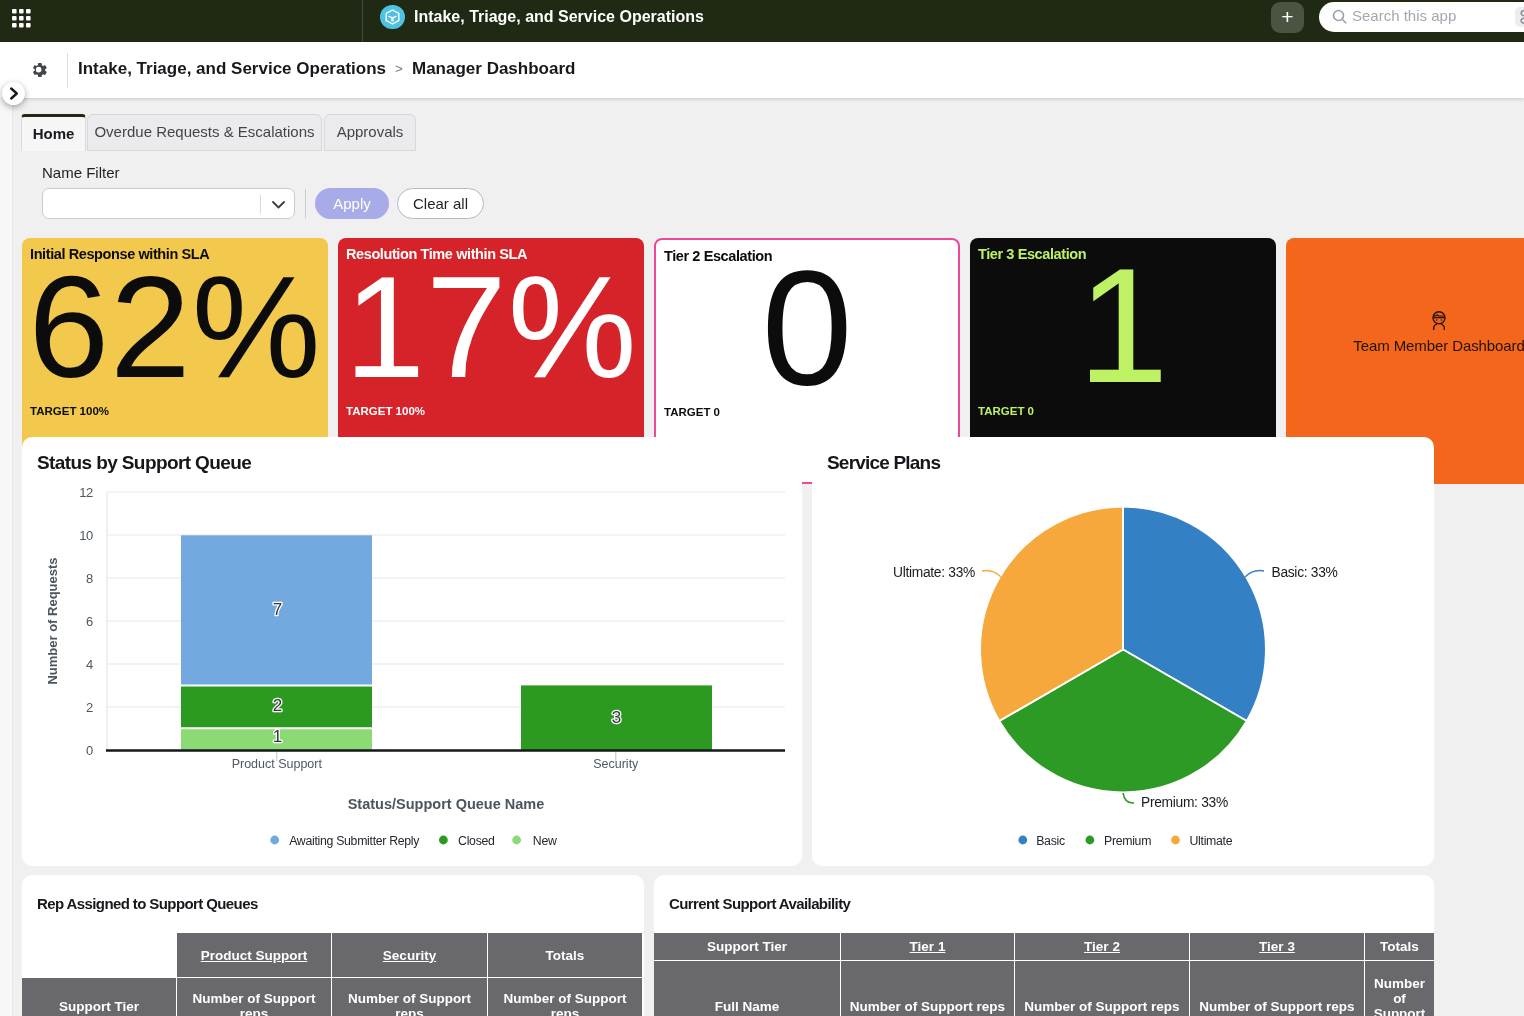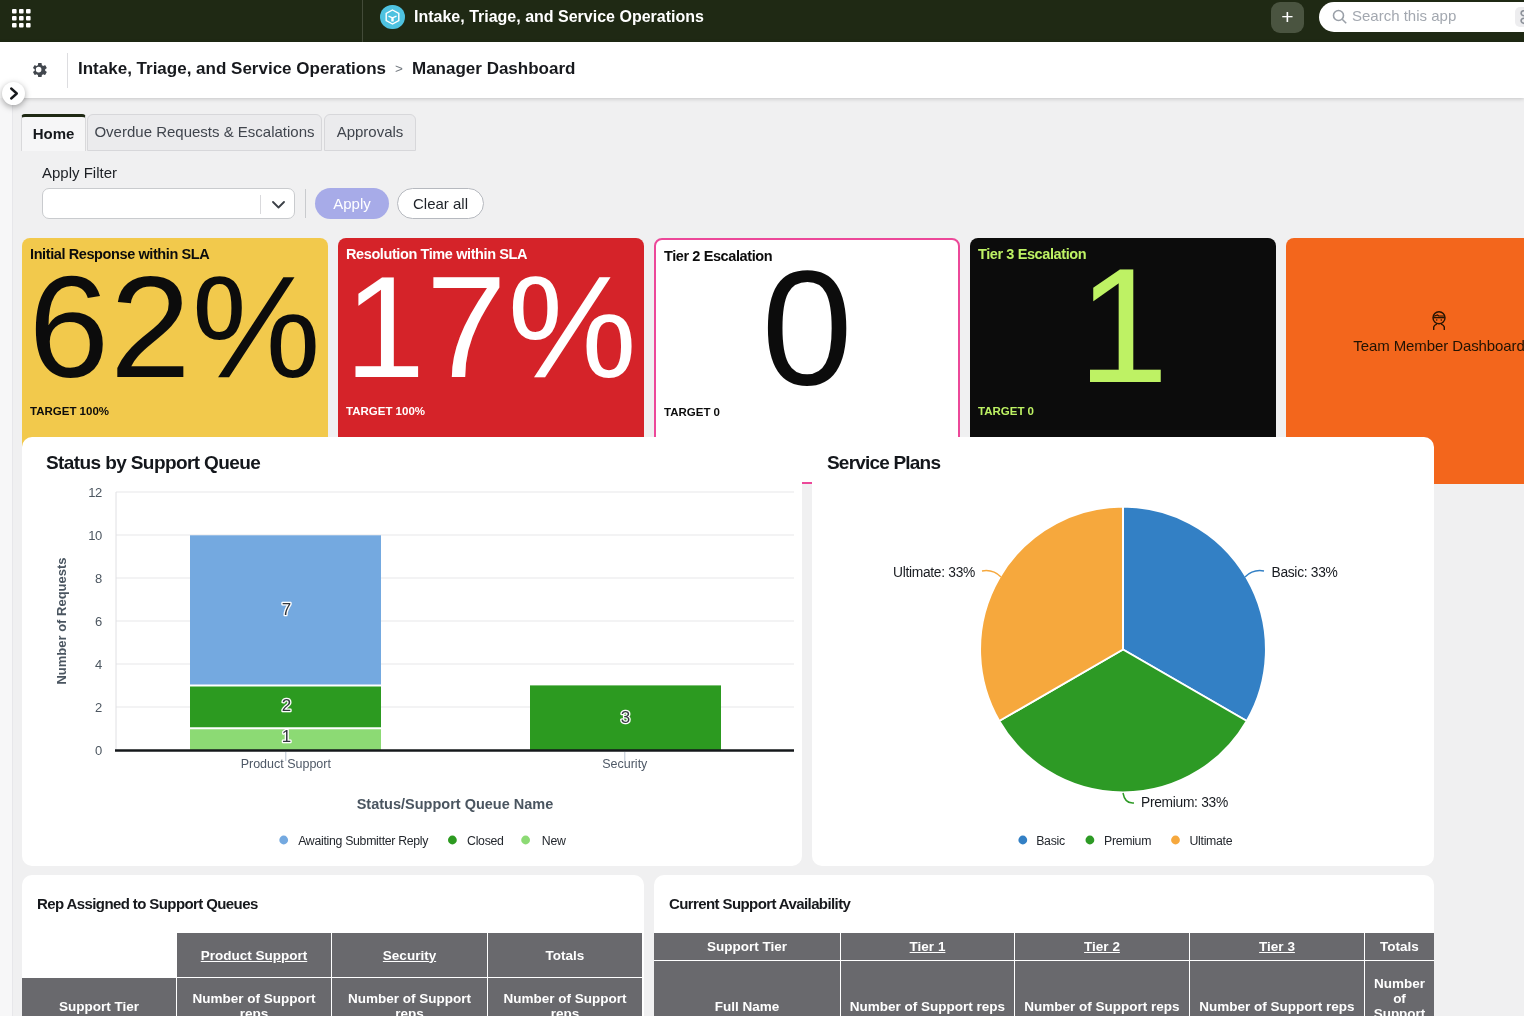--- a/index.html
+++ b/index.html
@@ -50,21 +50,21 @@
   #kpi2 { left:338px; background:#d52329; color:#fff; }
   #kpi3 { left:654px; background:#fff; color:#0c0c0c; border:2px solid #ec4899; }
   #kpi4 { left:970px; background:#0c0c0c; color:#bef264; }
   #kpi5 { left:1286px; background:#f3661c; color:#211303; }
   .kpi .big1 { top:17px; font-size:145px; letter-spacing:1px; }
   .kpi .big2 { top:6px; font-size:164px; }
   .kpi .target2 { top:166px; }
   #kpi5 .cardlabel { position:absolute; left:0; top:99px; width:100%; text-align:center; font-size:15px; letter-spacing:-0.1px; color:#211303; }
 
   
-  #barcard { left:22px; top:437px; width:780px; height:429px; background:#fff; border-radius:10px;padding-left:9px; }
+  #barcard { left:22px; top:437px; width:780px; height:429px; background:#fff; border-radius:10px; }
   #piecard { left:812px; top:437px; width:622px; height:429px; background:#fff; border-radius:10px; }
 
   
   #tablecard1 { left:22px; top:875px; width:622px; height:200px; background:#fff; border-radius:10px 10px 0 0; }
   #tablecard2 { left:654px; top:875px; width:780px; height:200px; background:#fff; border-radius:10px 10px 0 0; }
   .tbl-title { position:absolute; left:15px; top:20px; font-size:15px; font-weight:bold; color:#17191d; letter-spacing:-0.6px; }
   .hcell { position:absolute; background:#69696d; color:#fff; font-size:13.5px; font-weight:bold; display:flex; align-items:center; justify-content:center; text-align:center; }
   .hcell u { text-decoration:underline; }
 </style>
 </head>
@@ -117,21 +117,21 @@
 
 <div id="leftrail" class="abs"></div>
 <div id="expander" class="abs"><svg width="23" height="23" viewBox="0 0 23 23">
       <path d="M9.2 6.5 L14.8 11.5 L9.2 16.5" fill="none" stroke="#17191c" stroke-width="2.4" stroke-linecap="round" stroke-linejoin="round"></path>
     </svg></div>
 
 <div id="tab1" class="tab abs">Home</div>
 <div id="tab2" class="tab abs">Overdue Requests &amp; Escalations</div>
 <div id="tab3" class="tab abs">Approvals</div>
 
-<div id="datefilter-label" class="abs">Apply Filter</div>
+<div id="datefilter-label" class="abs">Name Filter</div>
 <div id="select" class="abs">
   <div class="sep"></div>
   <svg class="abs" style="left:229px; top:12px;" width="13" height="8" viewBox="0 0 13 8">
     <path d="M1 1 L6.5 6.5 L12 1" fill="none" stroke="#3b4047" stroke-width="1.8" stroke-linecap="round" stroke-linejoin="round"></path>
   </svg>
 </div>
 <div id="vline2" class="abs"></div>
 <div id="apply-btn" class="abs">Apply</div>
 <div id="clear-btn" class="abs">Clear all</div>
 

